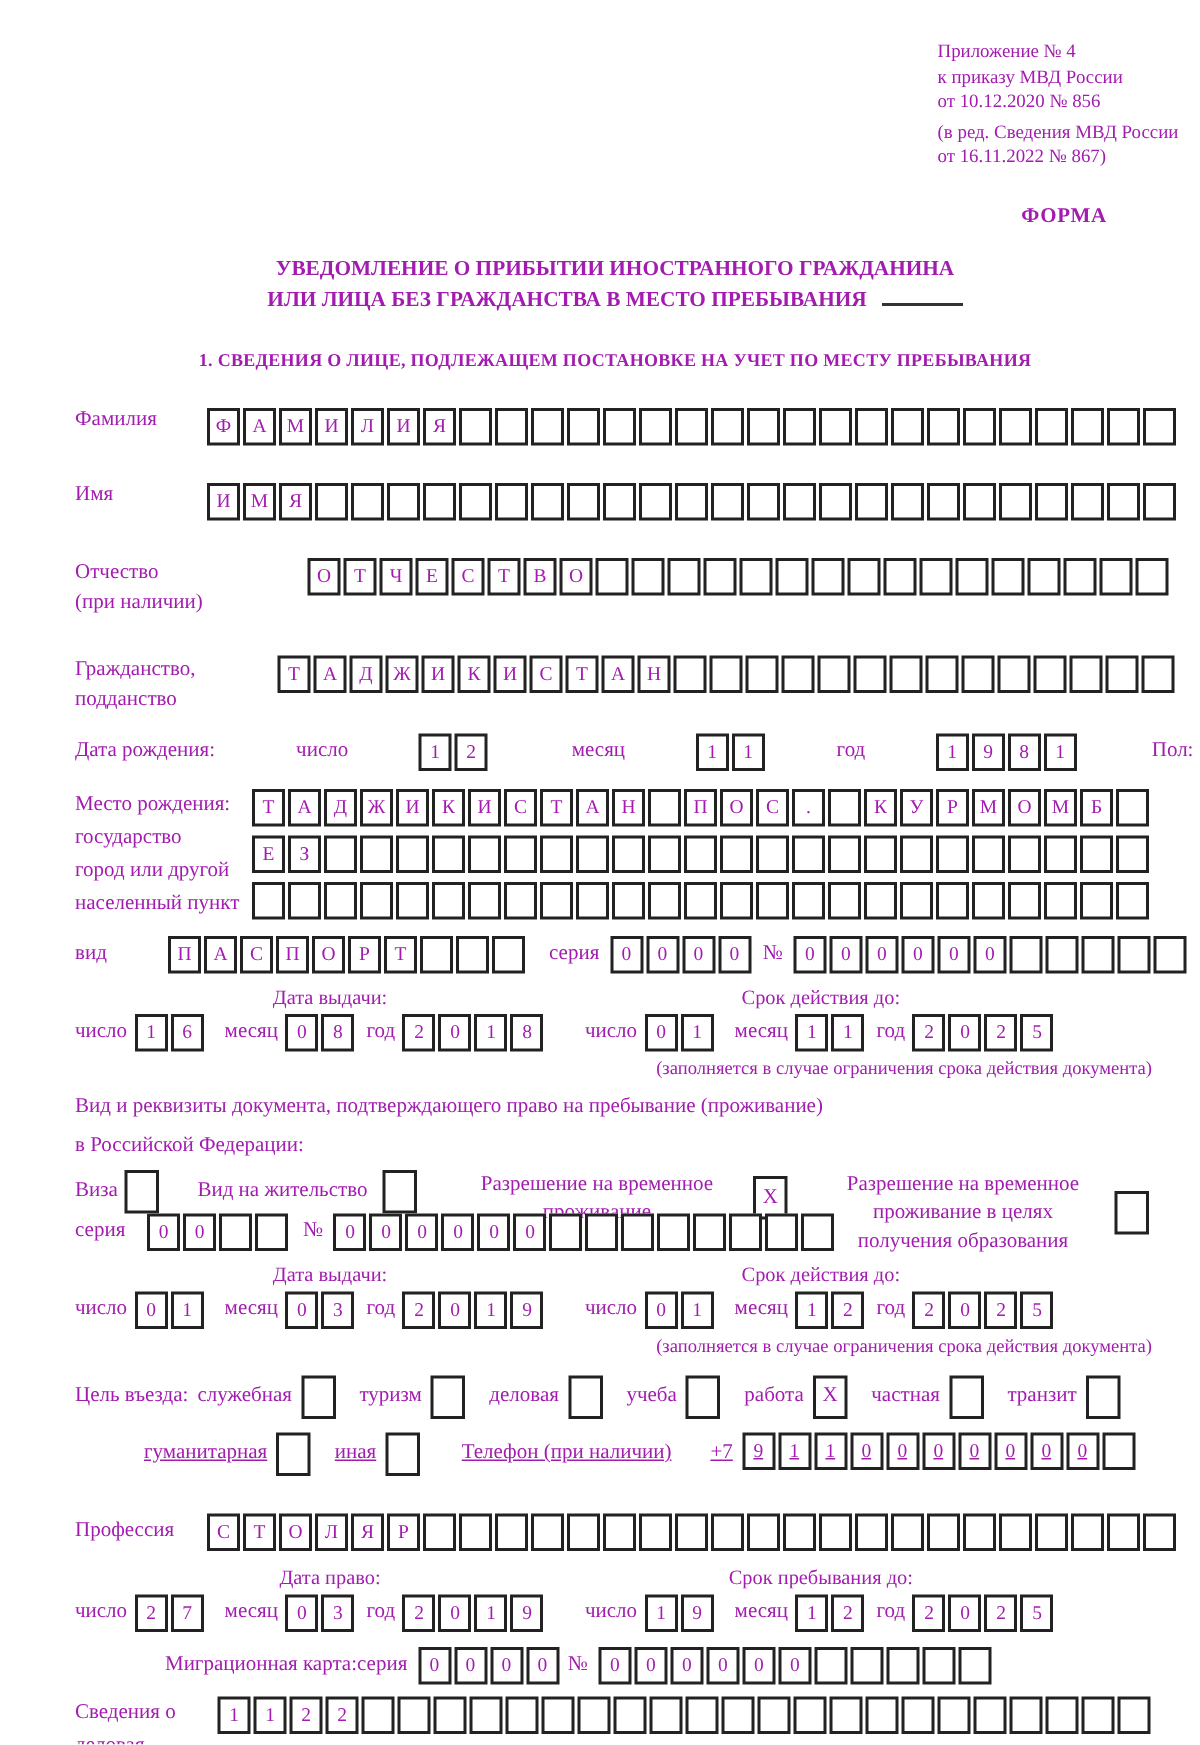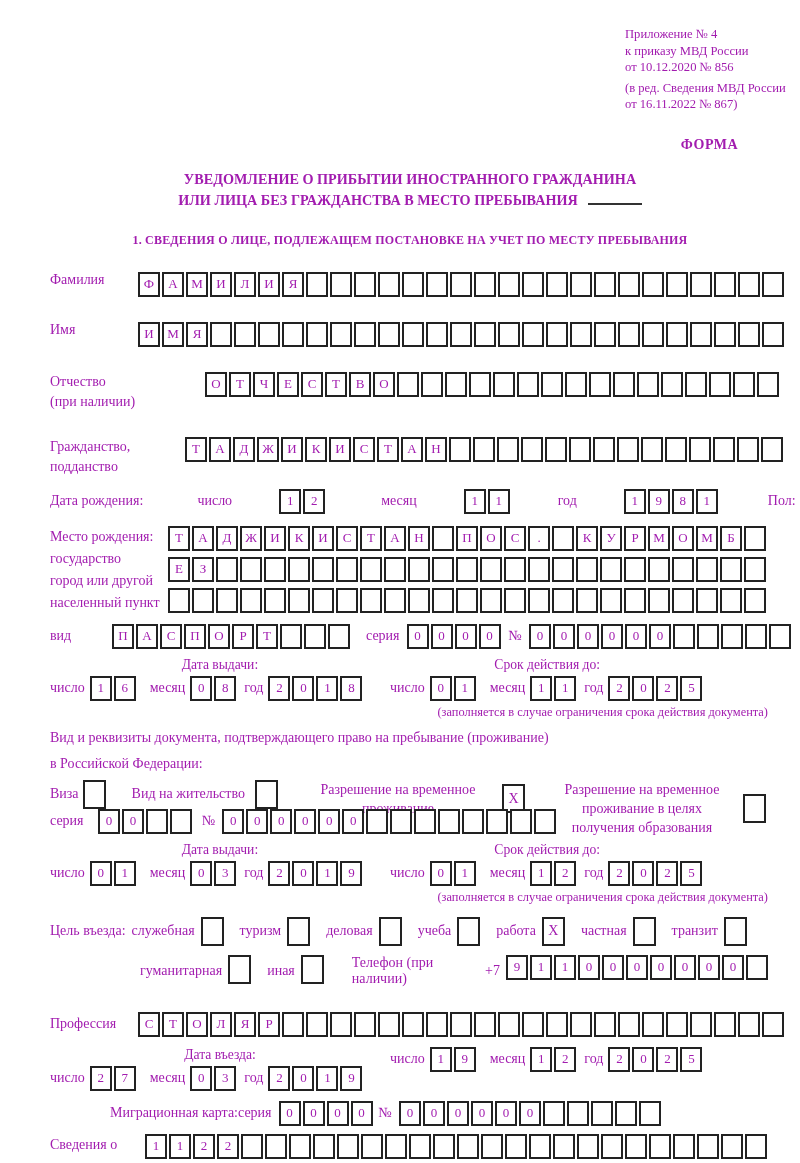--- a/index.html
+++ b/index.html
@@ -509,21 +509,21 @@
     <span class="plbl">учеба</span>
     <span class="cbox pbox"></span>
     <span class="plbl">работа</span>
     <span class="cbox pbox">X</span>
     <span class="plbl">частная</span>
     <span class="cbox pbox"></span>
     <span class="plbl">транзит</span>
     <span class="cbox"></span>
   </div>
 
-  <div class="prow" style="margin-left:90px;margin-top:9px;">
+  <div class="prow" style="margin-left:46px;margin-top:9px;text-decoration:underline;">
     <span class="plbl">гуманитарная</span>
     <span class="cbox pbox"></span>
     <span class="plbl">иная</span>
     <span class="cbox" style="margin-right:28px;"></span>
     <span class="plbl" style="margin-right:26px;">Телефон (при наличии)</span>
     <span class="plbl">+7</span>
     <span class="cells">
         <span class="cell">9</span>
         <span class="cell">1</span>
         <span class="cell">1</span>
@@ -566,21 +566,21 @@
         <span class="cell"></span>
         <span class="cell"></span>
         <span class="cell"></span>
         <span class="cell"></span>
         <span class="cell"></span>
       </span>
   </div>
 
   <div class="dates" style="margin-top:10px;">
     <div class="dcol" style="width:340px;">
-      <div class="dhead">Дата въезда:</div>
+      <div class="dhead">Дата право:</div>
       <div class="dline">
         <span class="dl">число</span>
         <span class="cells">
             <span class="cell">2</span>
             <span class="cell">7</span>
           </span>
         <span class="dl2">месяц</span>
         <span class="cells">
             <span class="cell">0</span>
             <span class="cell">3</span>
@@ -588,20 +588,21 @@
         <span class="dl2" style="margin-left:6px;">год</span>
         <span class="cells">
             <span class="cell">2</span>
             <span class="cell">0</span>
             <span class="cell">1</span>
             <span class="cell">9</span>
           </span>
       </div>
     </div>
     <div class="dcol">
+      <div class="dhead">Срок пребывания до:</div>
       <div class="dline">
         <span class="dl">число</span>
         <span class="cells">
             <span class="cell">1</span>
             <span class="cell">9</span>
           </span>
         <span class="dl2">месяц</span>
         <span class="cells">
             <span class="cell">1</span>
             <span class="cell">2</span>

